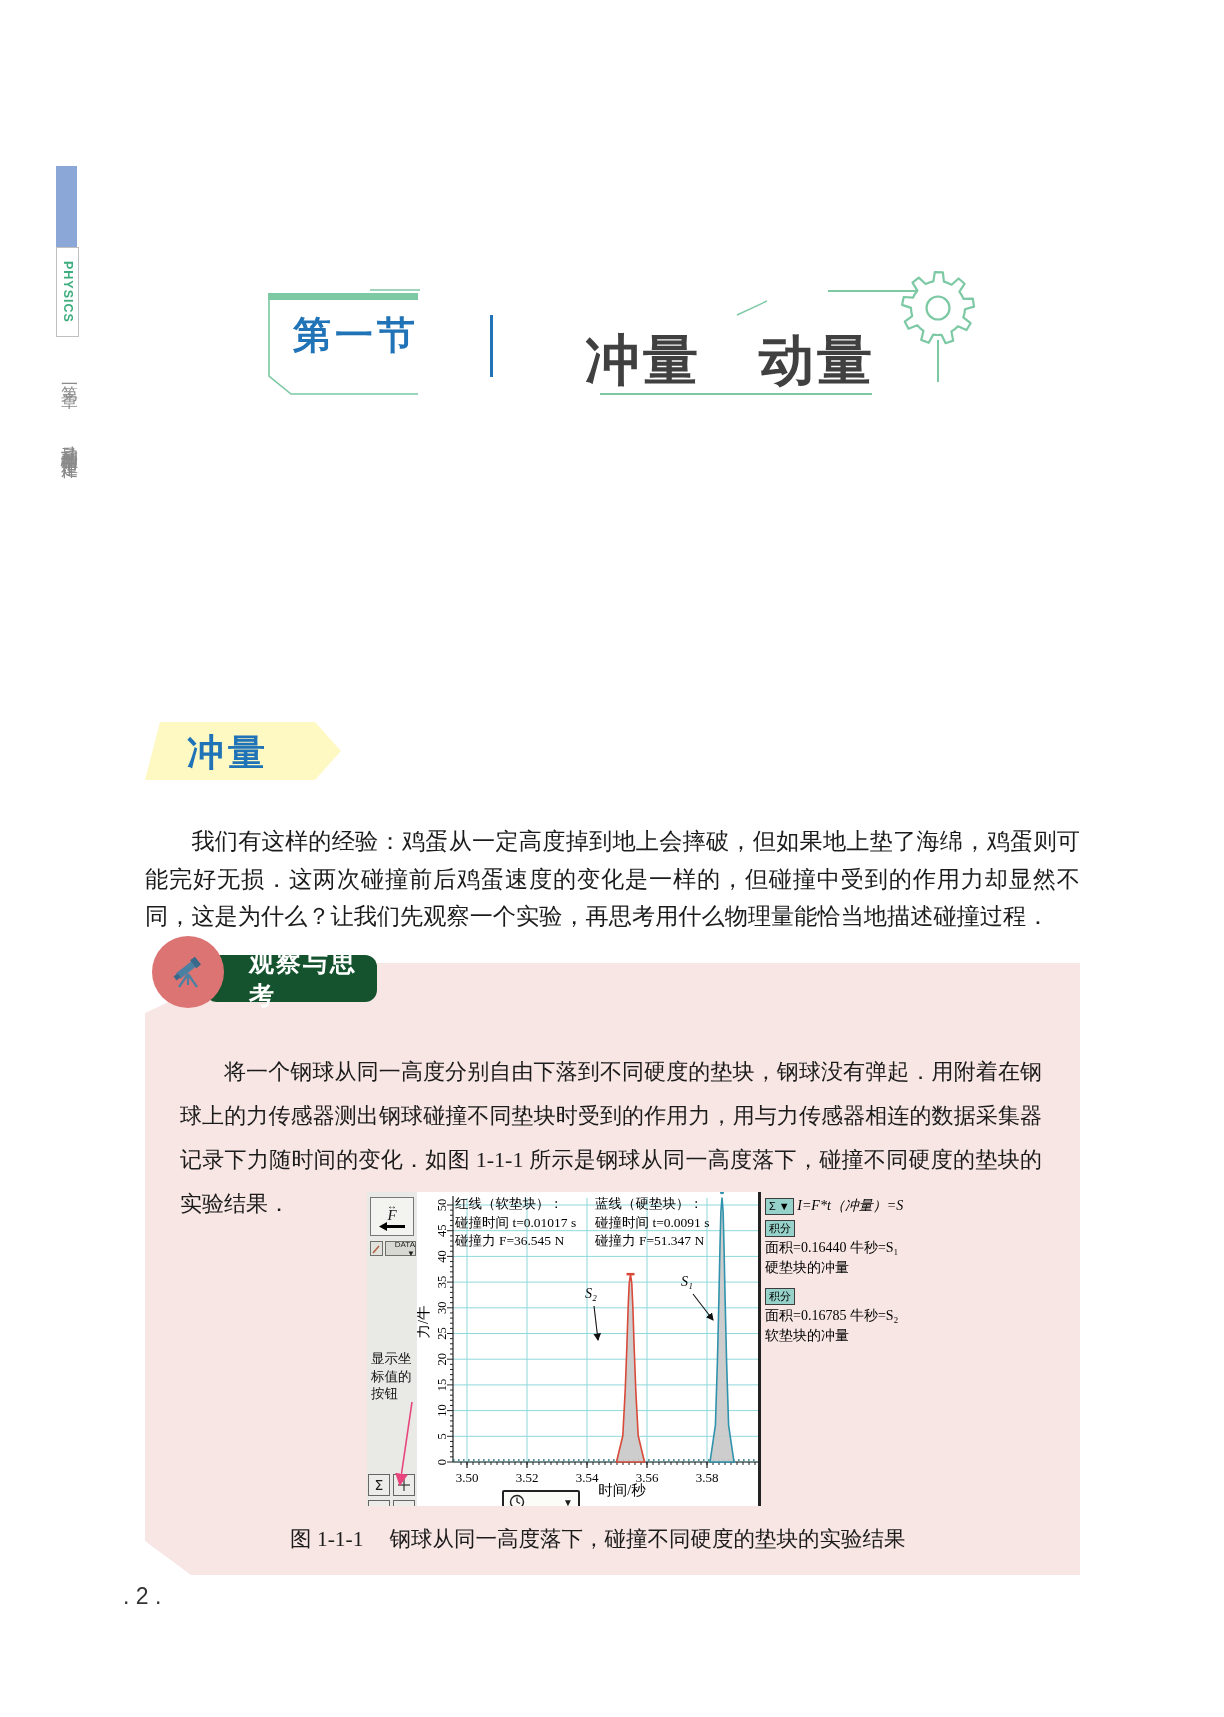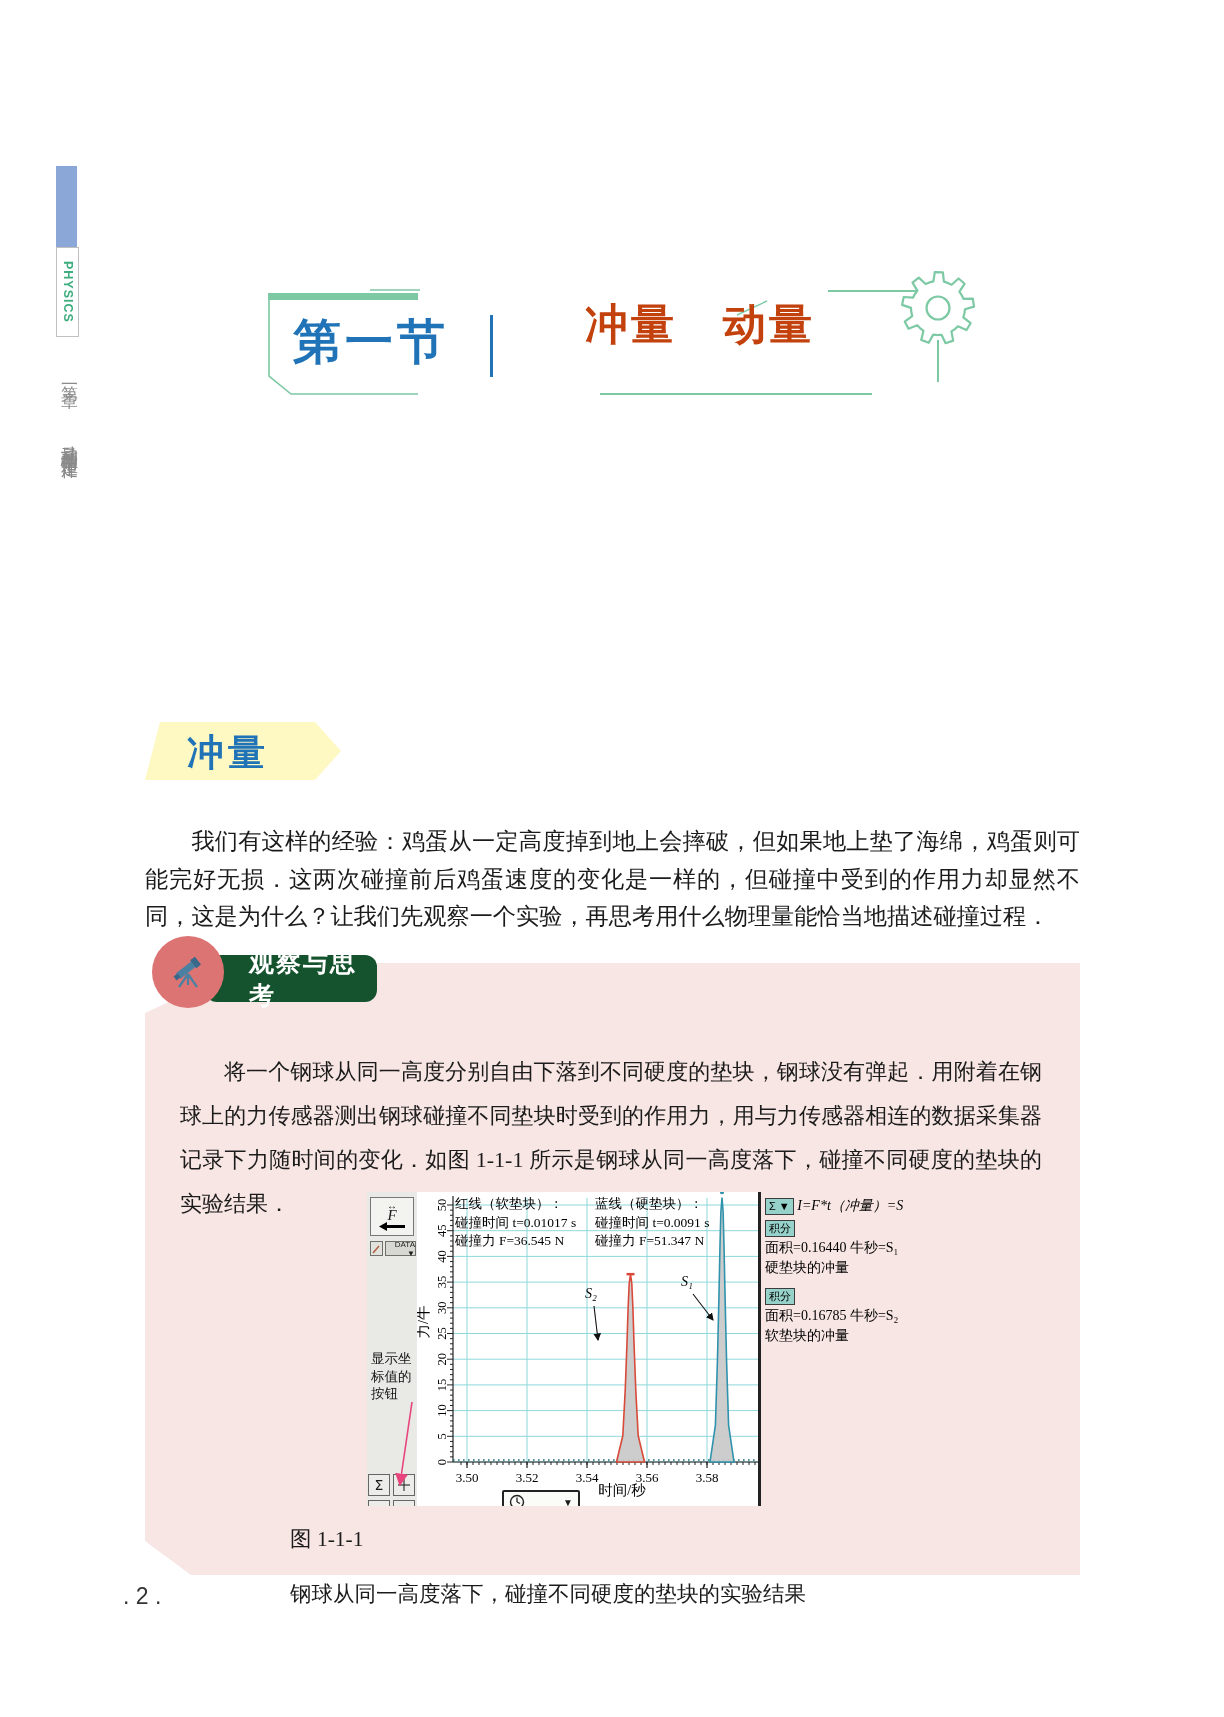--- a/index.html
+++ b/index.html
@@ -13,24 +13,24 @@
   #brand-box span{writing-mode:vertical-rl;font-family:"Liberation Sans","DejaVu Sans",sans-serif;
         font-weight:bold;font-size:12.5px;letter-spacing:1px;color:#3fae7e;}
   .vtext{writing-mode:vertical-rl;color:#8a8a8a;font-size:17px;letter-spacing:3px;}
   #chapter{left:58px;top:372px;}
   #chapter-title{left:58px;top:432px;letter-spacing:2px;}
 
   
   #deco-left{left:260px;top:284px;}
   #deco-right{left:595px;top:260px;}
   #section-label{left:293px;top:310px;font-family:"Liberation Sans","DejaVu Sans",sans-serif;
-        font-weight:bold;font-size:48px;color:#2073b6;letter-spacing:4px;}
+        font-weight:bold;font-size:38px;color:#2073b6;letter-spacing:4px;}
   #title-divider{left:490px;top:315px;width:3px;height:62px;background:#2073b6;}
-  #page-title{left:585px;top:296px;font-family:"Liberation Sans","DejaVu Sans",sans-serif;
-        font-weight:bold;font-size:43px;color:#c2410c;letter-spacing:3px;}
+  #page-title{left:585px;top:324px;font-family:"Liberation Sans","DejaVu Sans",sans-serif;
+        font-weight:bold;font-size:55px;color:#404040;letter-spacing:3px;}
 
   
   .para{width:935px;left:145px;font-size:23.2px;line-height:37.4px;text-align:justify;text-indent:2em;}
   #intro-para{top:492px;}
   #impulse-para{top:800px;}
 
   
   #impulse-banner{left:145px;top:722px;width:196px;height:58px;background:#fef9c3;
         clip-path:polygon(15px 0,170px 0,100% 50%,170px 100%,0 100%);}
   #impulse-banner span{position:absolute;left:42px;top:6px;font-family:"Liberation Sans","DejaVu Sans",sans-serif;
@@ -67,21 +67,21 @@
   #clock-box{position:absolute;left:85px;top:298px;width:78px;height:24px;background:#fbfbf8;border:2px solid #222;
         border-radius:2px;display:flex;align-items:center;justify-content:space-between;padding:0 5px;box-sizing:border-box;}
   #fig-divider{position:absolute;left:391px;top:0;width:3px;height:314px;background:#222;}
   #fig-right-panel{position:absolute;left:398px;top:5px;width:142px;font-size:14px;line-height:18px;color:#000;}
   .teal-btn{display:inline-block;background:#96d2c9;border:1px solid #3c3c3c;font-size:11px;line-height:13px;
         padding:1px 3px;font-family:"Liberation Sans","DejaVu Sans",sans-serif;}
   .rp-row{margin-bottom:2px;white-space:nowrap;}
   .formula{font-style:italic;}
 
   
-  #fig-caption{left:290px;top:1524px;font-size:21.5px;display:flex;gap:26px;color:#1b1b1b;flex-direction:column;}
+  #fig-caption{left:290px;top:1524px;font-size:21.5px;display:flex;gap:26px;color:#1b1b1b;}
   #page-num{left:123px;top:1583px;font-family:"Liberation Sans","DejaVu Sans",sans-serif;font-size:23px;color:#333;}
 </style>
 </head>
 <body>
 
 <div id="page">
 
   <div class="abs" id="side-blue"></div>
   <div class="abs" id="brand-box">
     <span>PHYSICS</span>

